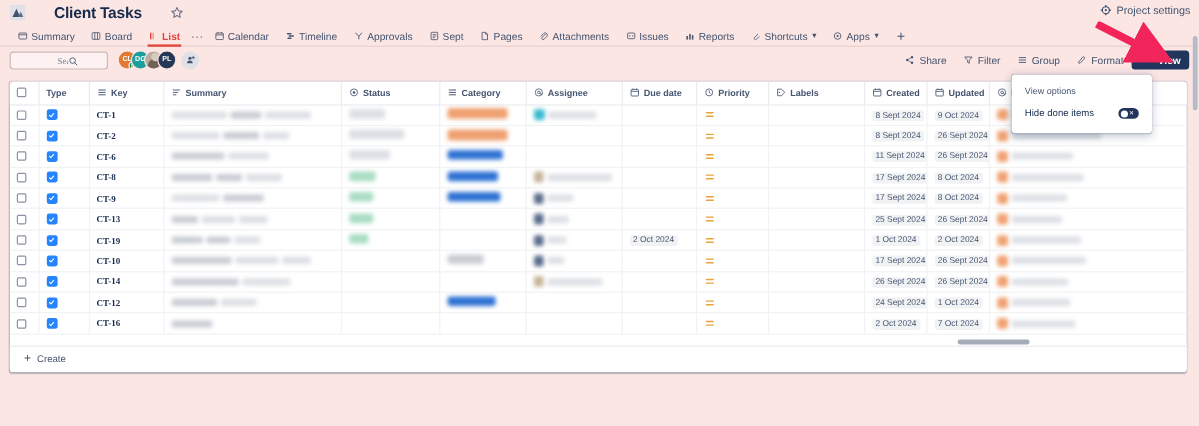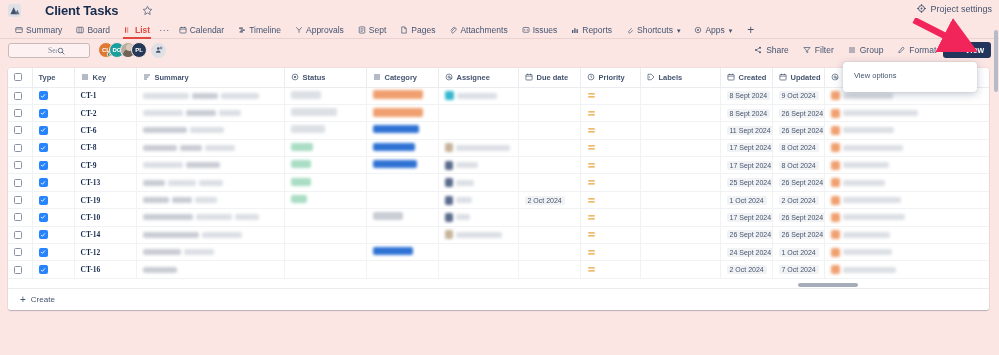--- a/index.html
+++ b/index.html
@@ -123,21 +123,21 @@
   .tb-btn.active .dots { letter-spacing: 0.5px; font-size: 9px; }
 
   
   .arrow-anno {
     position: absolute; left: 902px; top: 18px;
     width: 84px; height: 34px; pointer-events: none;
   }
 
   
   .dropdown {
-    position: absolute; left: 843px; top: 62px; width: 134px;
+    position: absolute; left: 843px; top: 62px; width: 117px;
     background: #fff; border-radius: 3px;
     box-shadow: 0 2px 8px rgba(9,30,66,0.25), 0 0 1px rgba(9,30,66,0.3);
     padding: 5px 0 7px 0; z-index: 40;
   }
   .dd-head {
     font-size: 7.5px; color: #44546f; padding: 4px 11px 5px 11px;
   }
   .dd-item {
     display: flex; align-items: center; justify-content: space-between;
     font-size: 8px; color: #172b4d; padding: 5px 11px; height: 19px;
@@ -1026,19 +1026,25 @@
     <div class="hscroll"></div>
 
     <div class="create-row">
       <span class="plus">+</span>
       <span>Create</span>
     </div>
   </div>
 
   <div class="dropdown">
     <div class="dd-head">View options</div>
+    <div class="dd-item">
+      <span>Hide done items</span>
+      <span class="toggle">
+        <span class="toggle-x">✕</span>
+      </span>
+    </div>
   </div>
 
   <div class="vscroll-track">
     <div class="vscroll-thumb"></div>
   </div>
 
 </div>
 
 </body></html>

